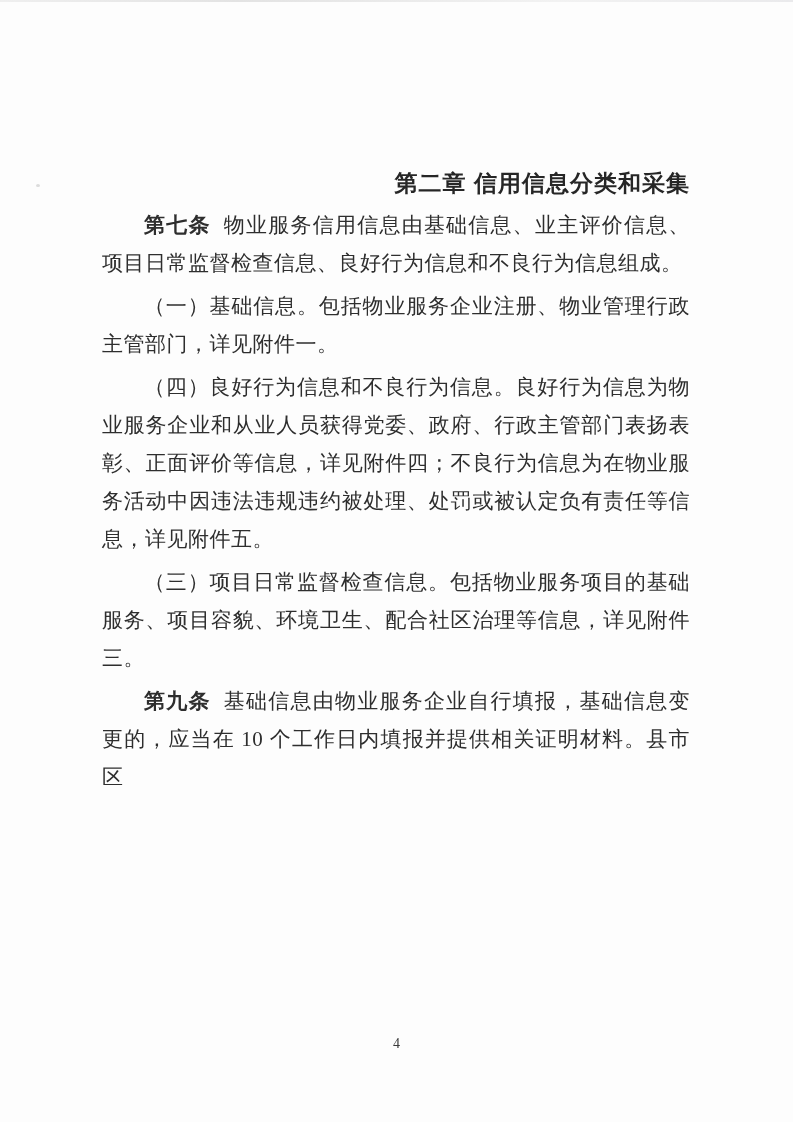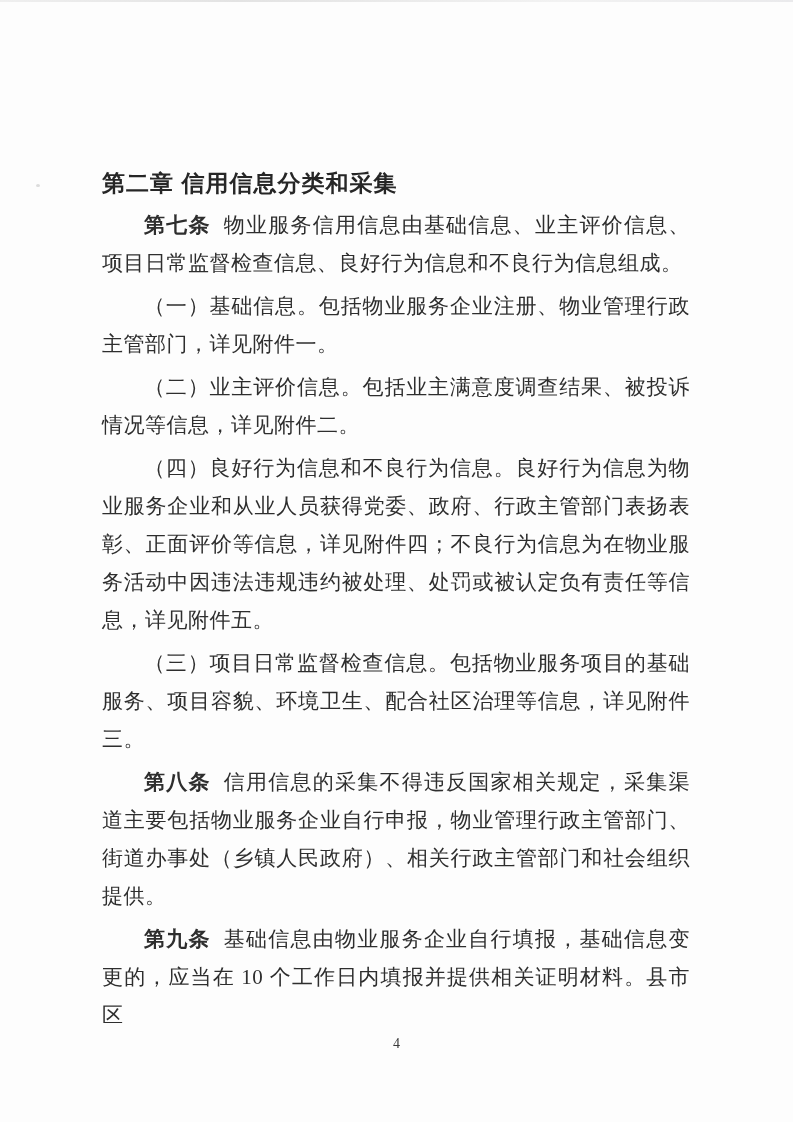--- a/index.html
+++ b/index.html
@@ -37,21 +37,21 @@
     top: 168px;
     width: 588px;
   }
   .title {
     margin: 0;
     font-family: "Liberation Sans", sans-serif;
     font-size: 23px;
     font-weight: 700;
     line-height: 30px;
     letter-spacing: 1px;
-    text-align: left;
+    text-align: right;
     color: #262626;
   }
   .body-text {
     margin-top: 8px;
   }
   .para {
     margin: 0 0 5px 0;
     font-size: 21px;
     line-height: 38px;
     letter-spacing: 0.5px;
@@ -85,25 +85,23 @@
 <div class="speck"></div>
 
 <div class="content">
   <h1 class="title">第二章 信用信息分类和采集</h1>
 
   <div class="body-text">
     <p class="para"><b class="lead">第七条</b><span class="ptext">物业服务信用信息由基础信息、业主评价信息、项目日常监督检查信息、良好行为信息和不良行为信息组成。</span></p>
 
     <p class="para"><b class="lead"></b><span class="ptext">（一）基础信息。包括物业服务企业注册、物业管理行政主管部门，详见附件一。</span></p>
 
-    <p class="para"><b class="lead"></b><span class="ptext">（二）业主评价信息。包括业主满意度调查结果、被投诉情况等信息，详见附件二。</span></p>
 
     <p class="para"><b class="lead"></b><span class="ptext">（四）良好行为信息和不良行为信息。良好行为信息为物业服务企业和从业人员获得党委、政府、行政主管部门表扬表彰、正面评价等信息，详见附件四；不良行为信息为在物业服务活动中因违法违规违约被处理、处罚或被认定负有责任等信息，详见附件五。</span></p>
 
     <p class="para"><b class="lead"></b><span class="ptext">（三）项目日常监督检查信息。包括物业服务项目的基础服务、项目容貌、环境卫生、配合社区治理等信息，详见附件三。</span></p>
 
-    <p class="para"><b class="lead">第八条</b><span class="ptext">信用信息的采集不得违反国家相关规定，采集渠道主要包括物业服务企业自行申报，物业管理行政主管部门、街道办事处（乡镇人民政府）、相关行政主管部门和社会组织提供。</span></p>
 
     <p class="para"><b class="lead">第九条</b><span class="ptext">基础信息由物业服务企业自行填报，基础信息变更的，应当在 10 个工作日内填报并提供相关证明材料。县市区</span></p>
   </div>
 </div>
 
 <div class="pagenum">4</div>
 
 </body></html>

